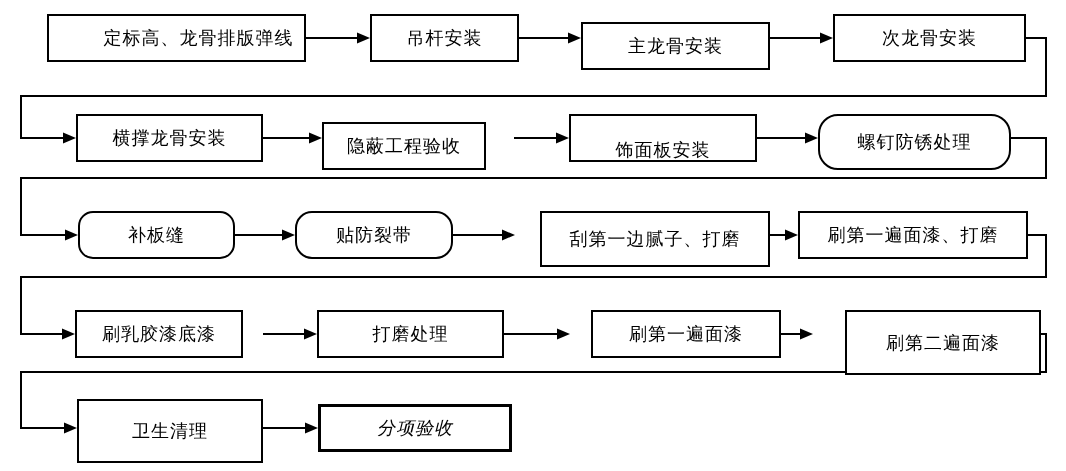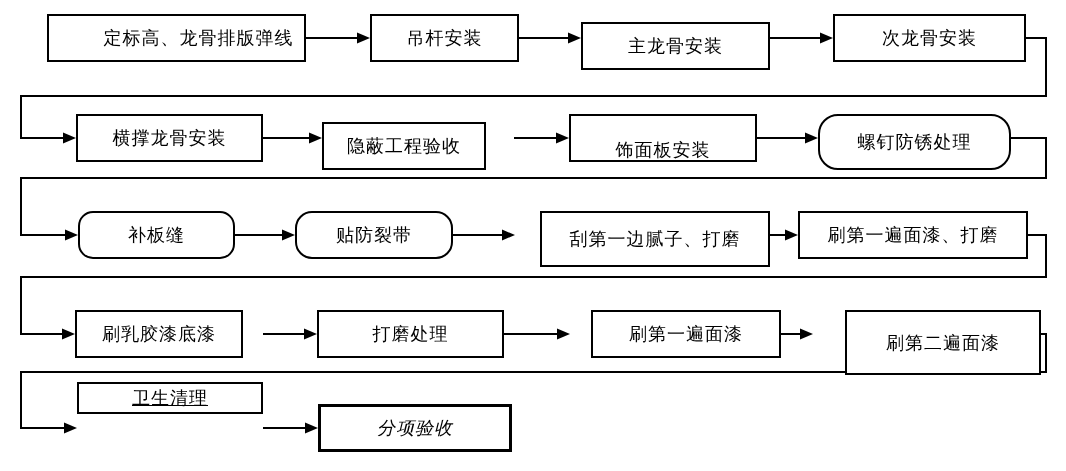--- a/index.html
+++ b/index.html
@@ -114,20 +114,20 @@
       </div>
       <div class="node" style="left: 317px; top: 310px; width: 187px; height: 48px; border-color: rgb(0, 0, 0);">
         <span>打磨处理</span>
       </div>
       <div class="node" style="left: 570px; top: 310px; width: 190px; height: 48px; border-color: rgb(0, 0, 0); margin-left: 21px;">
         <span>刷第一遍面漆</span>
       </div>
       <div class="node" style="left: 813px; top: 310px; width: 196px; height: 65px; border-color: rgb(0, 0, 0); margin-left: 32px;">
         <span>刷第二遍面漆</span>
       </div>
-      <div class="node" style="left: 77px; top: 382px; width: 186px; height: 32px; border-color: rgb(0, 0, 0); text-decoration: underline;">
+      <div class="node" style="left: 77px; top: 399px; width: 186px; height: 64px; border-color: rgb(0, 0, 0);">
         <span>卫生清理</span>
       </div>
       <div class="node end" style="left: 318px; top: 404px; width: 194px; height: 48px; border-color: rgb(0, 0, 0);">
         <span>分项验收</span>
       </div>
     </div>
 </div>
 
 </body></html>

